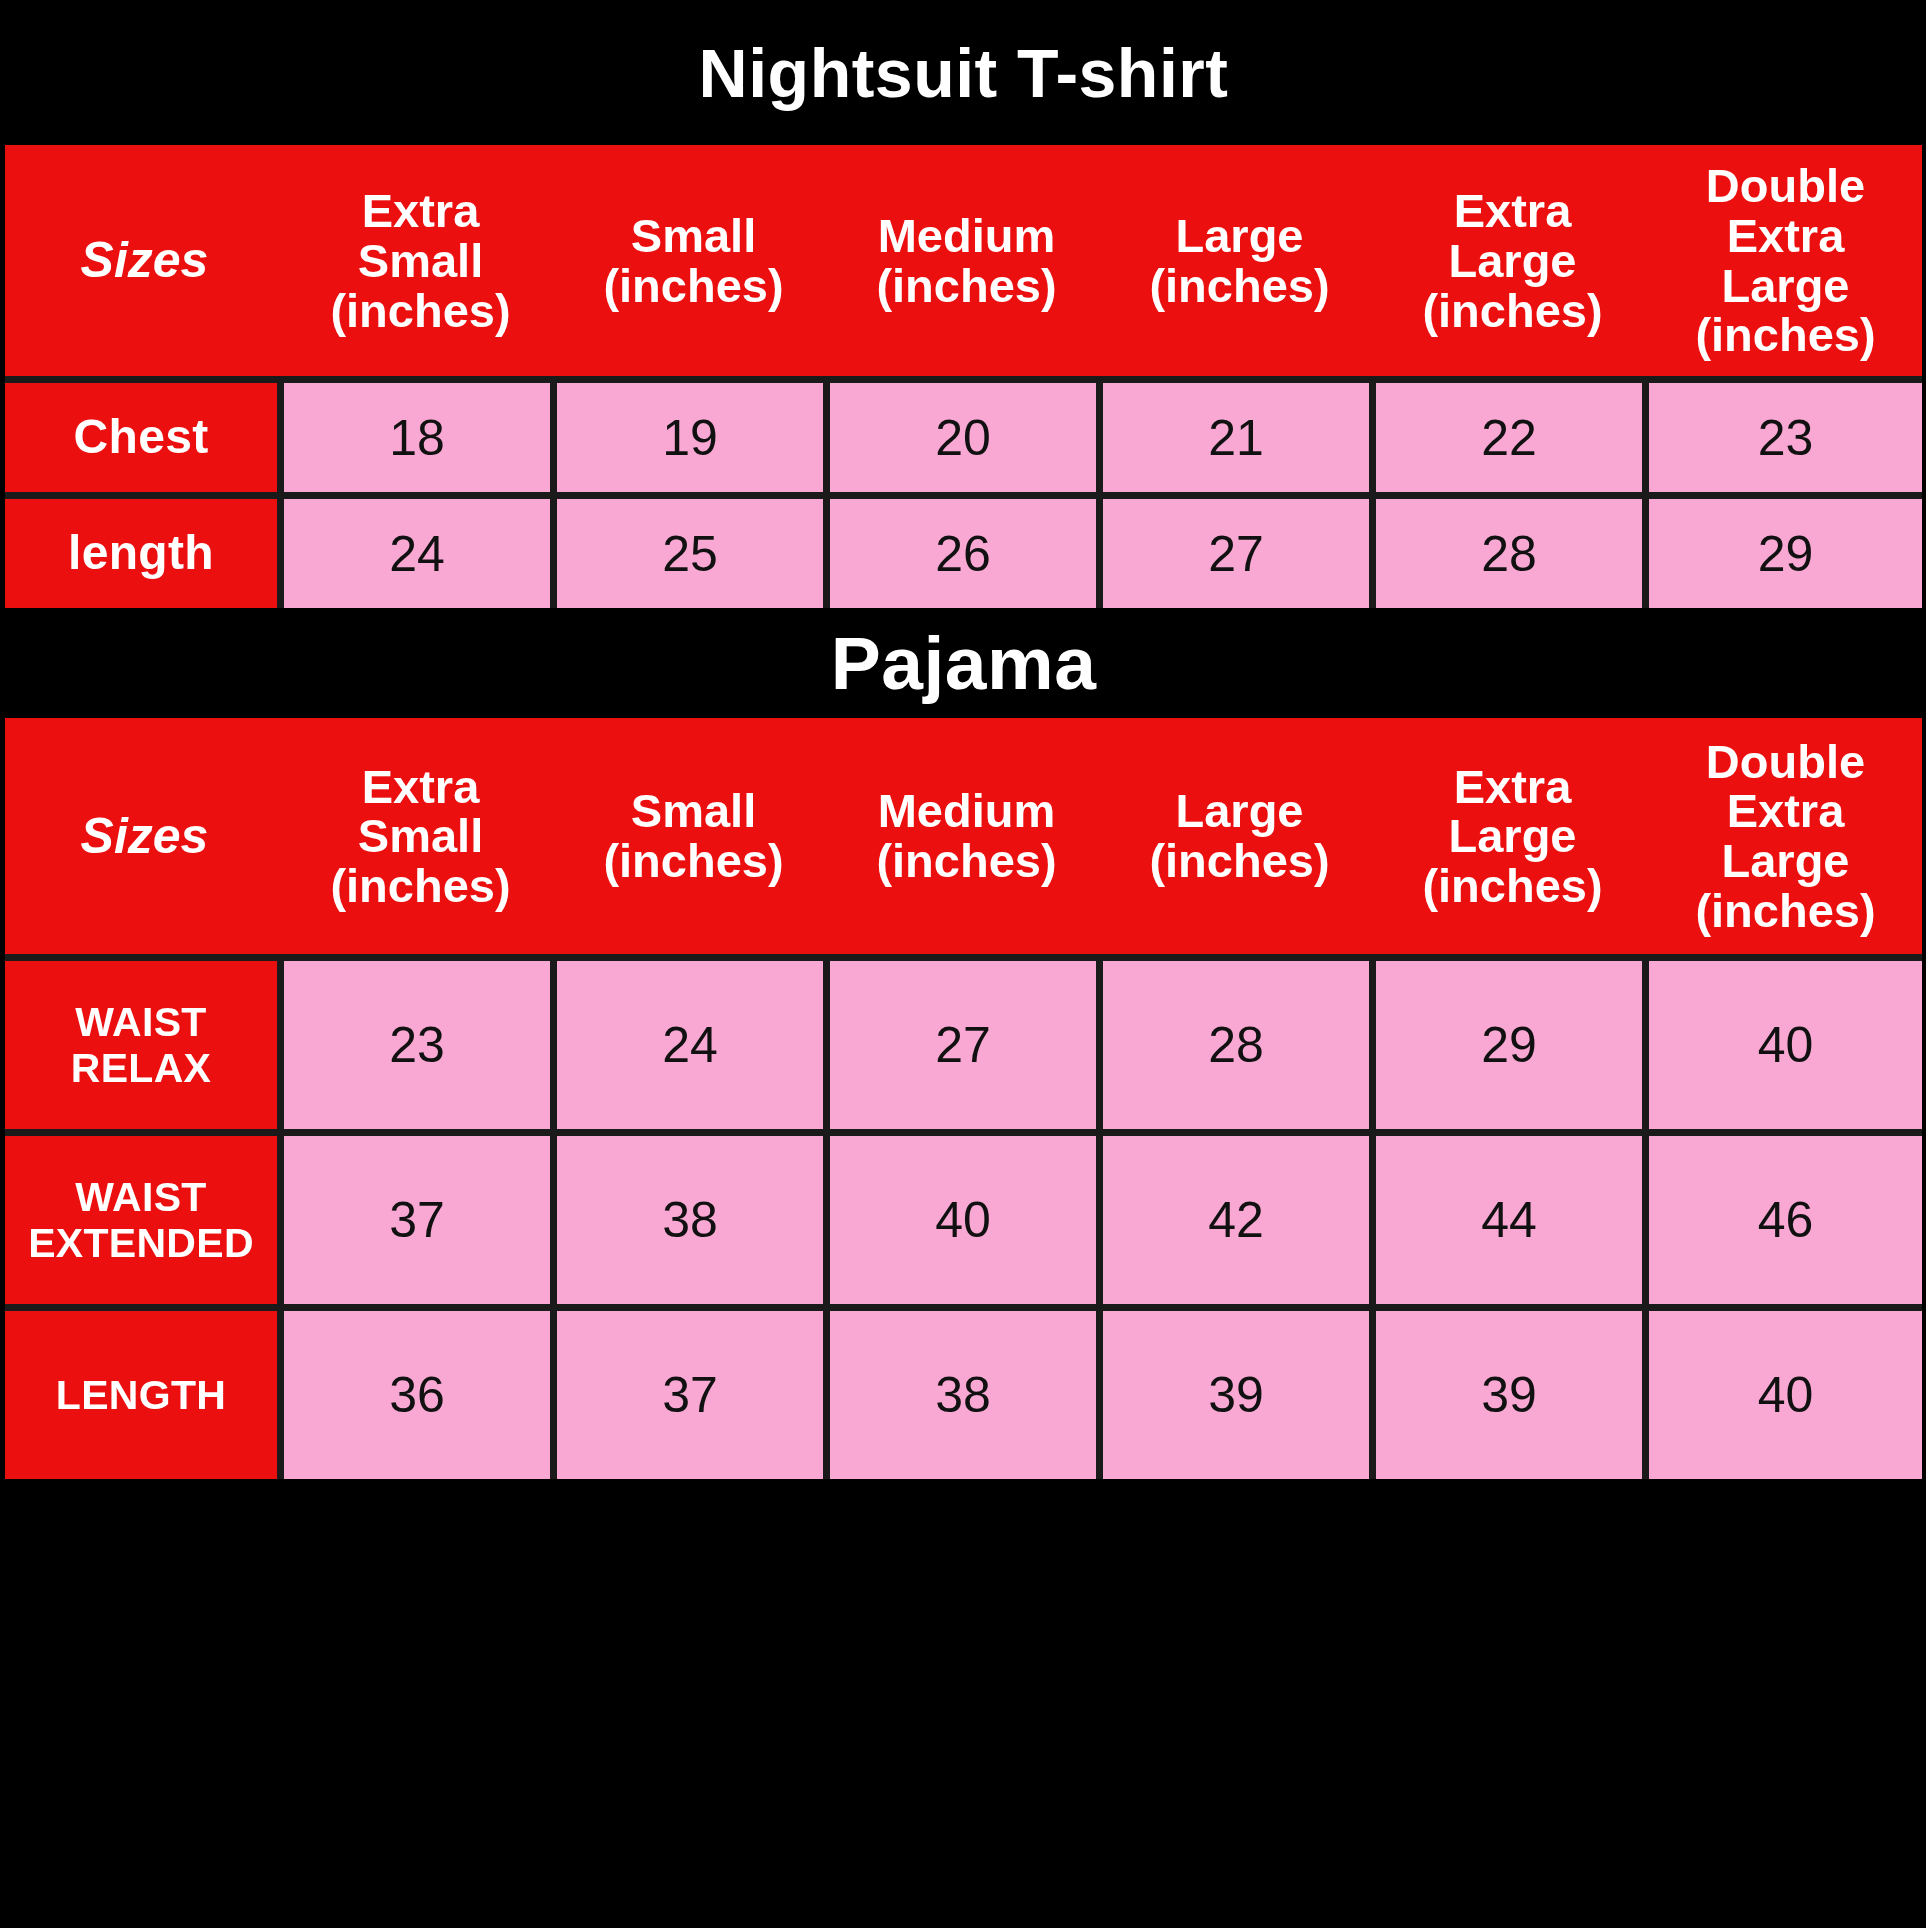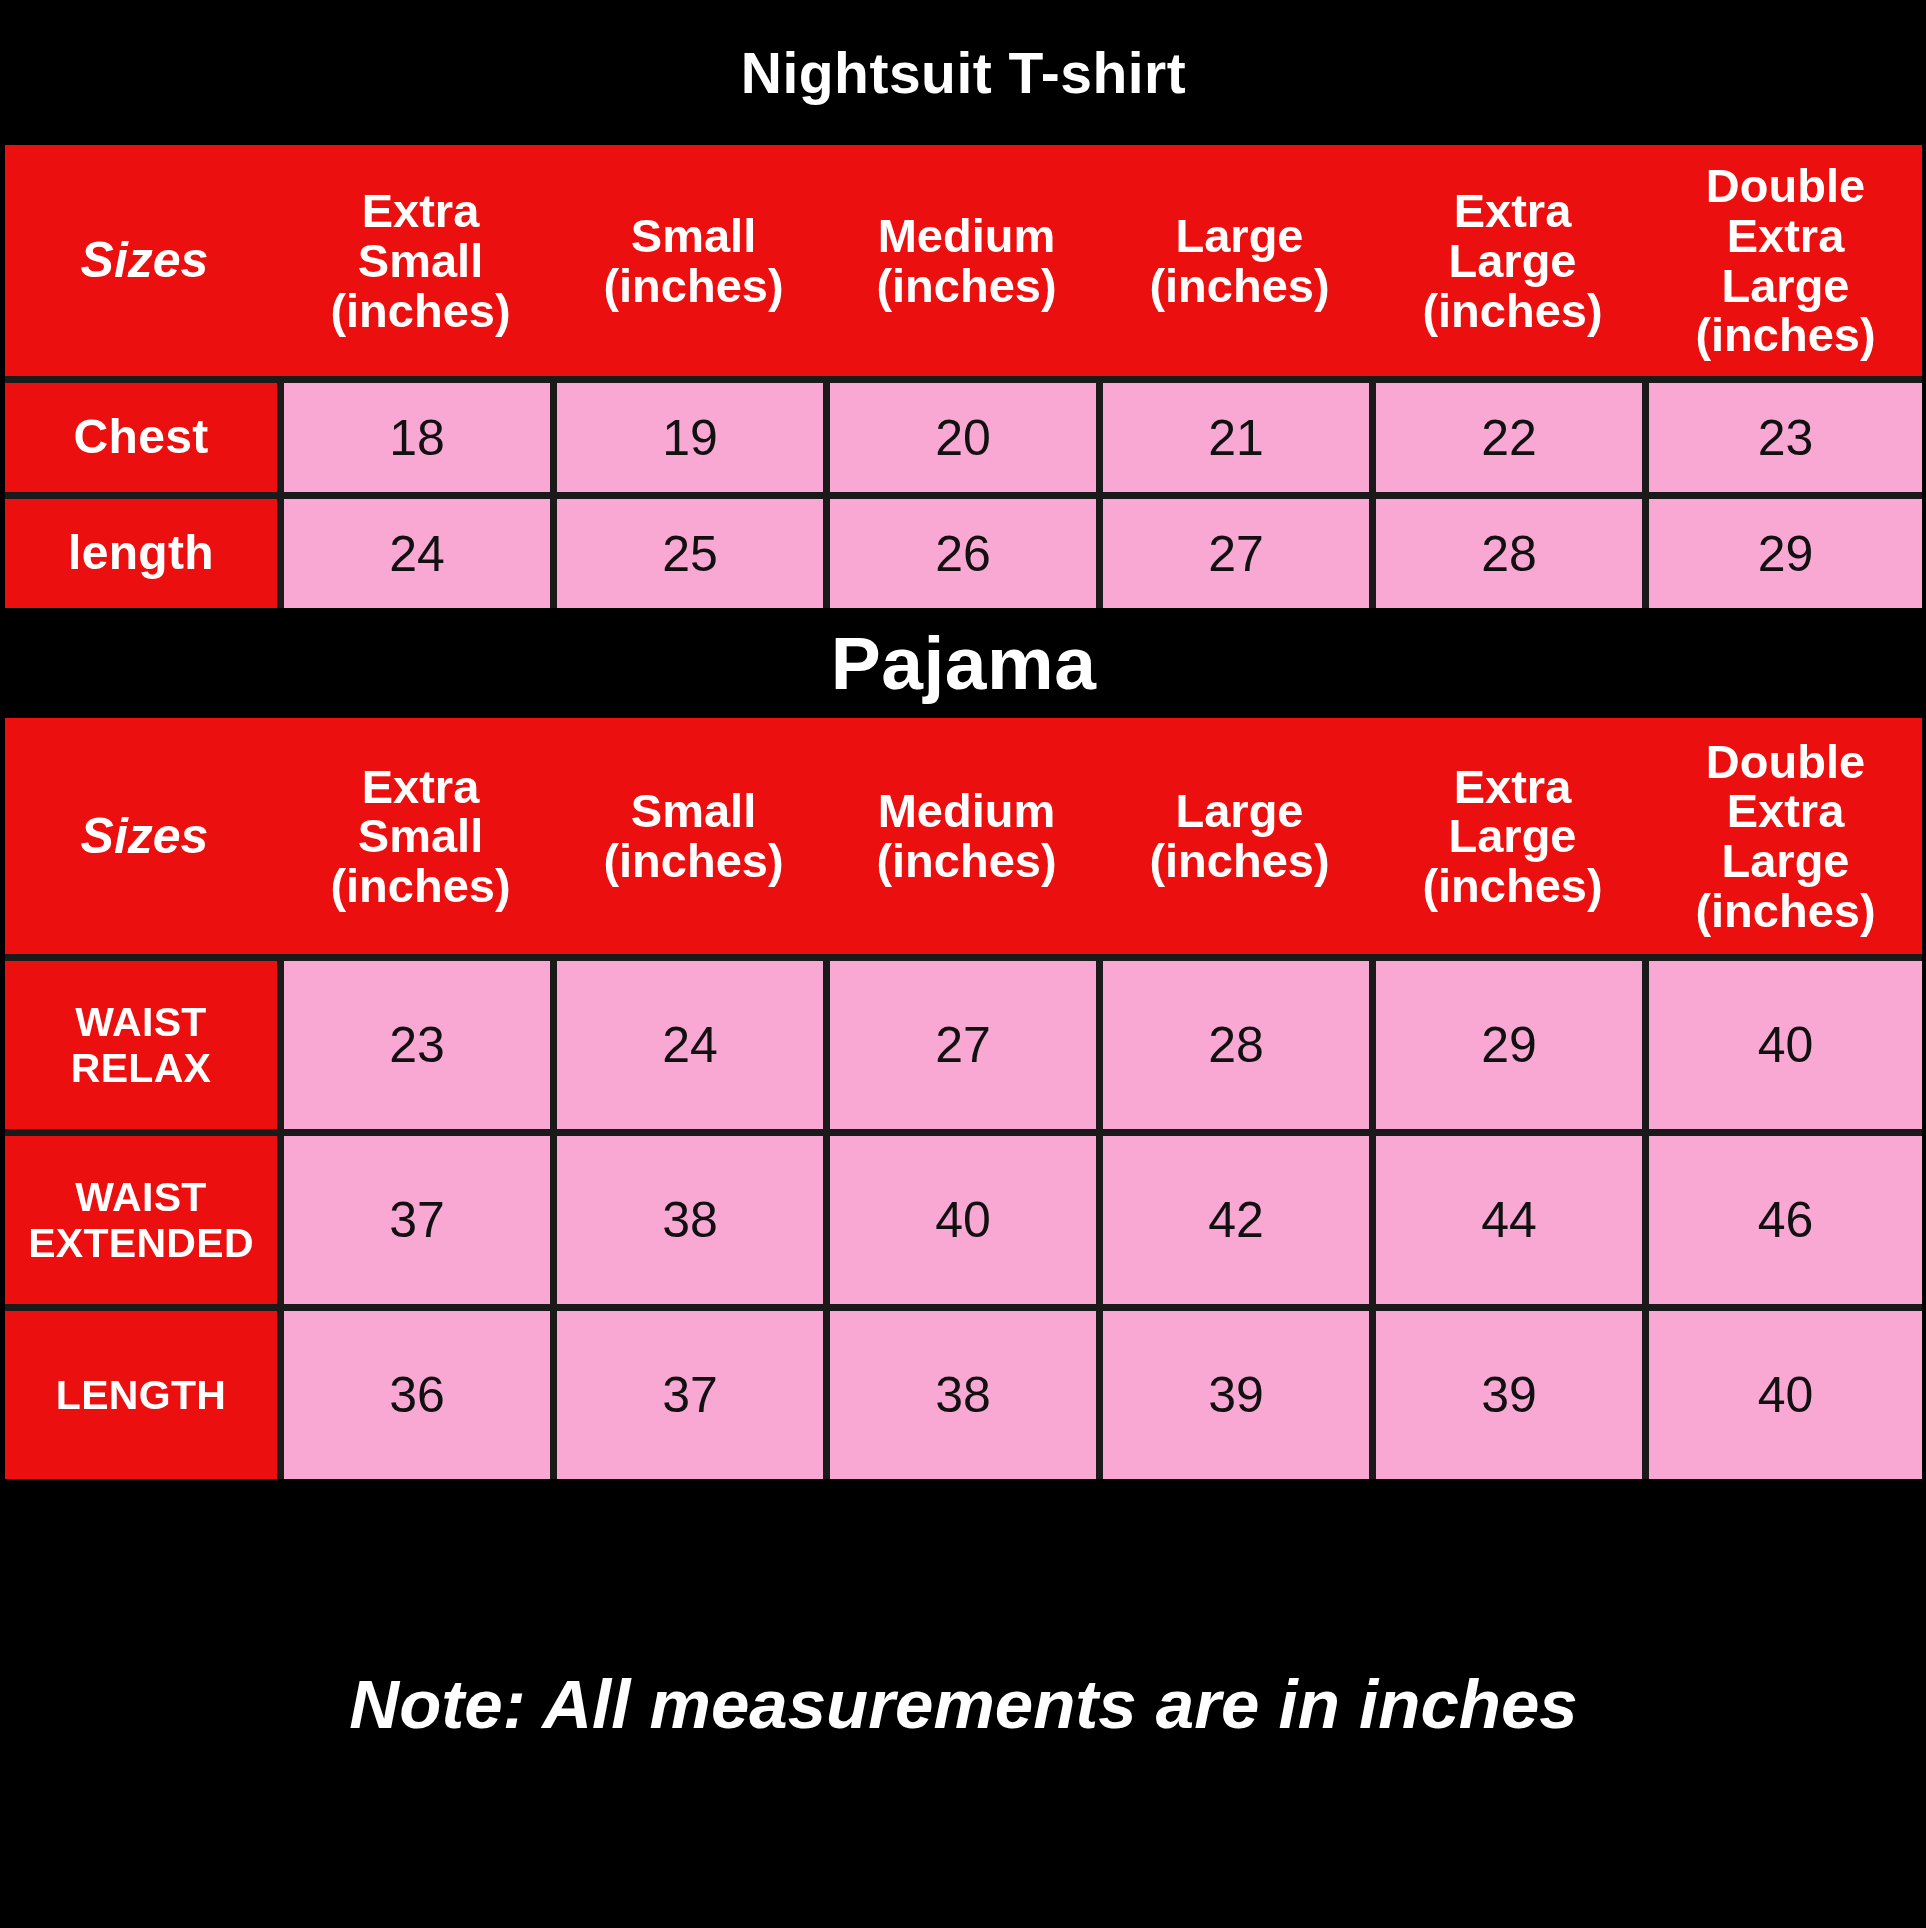--- a/index.html
+++ b/index.html
@@ -28,21 +28,21 @@
     text-align: center;
     font-weight: bold;
     letter-spacing: 0.5px;
     display: flex;
     align-items: center;
     justify-content: center;
     flex: 0 0 auto;
   }
   .title-band.primary {
     height: 145px;
-    font-size: 57px;
+    font-size: 68px;
   }
   .title-band.secondary {
     height: 110px;
     font-size: 75px;
   }
 
   
   .table-block {
     flex: 0 0 auto;
     background: #000000;
@@ -229,16 +229,15 @@
           <td class="value">37</td>
           <td class="value">38</td>
           <td class="value">39</td>
           <td class="value">39</td>
           <td class="value">40</td>
         </tr>
       </tbody>
     </table>
   </div>
 
-  <div class="footer-note">Note: All measurements are in inches</div>
 
 </div>
 
 
 </body></html>

